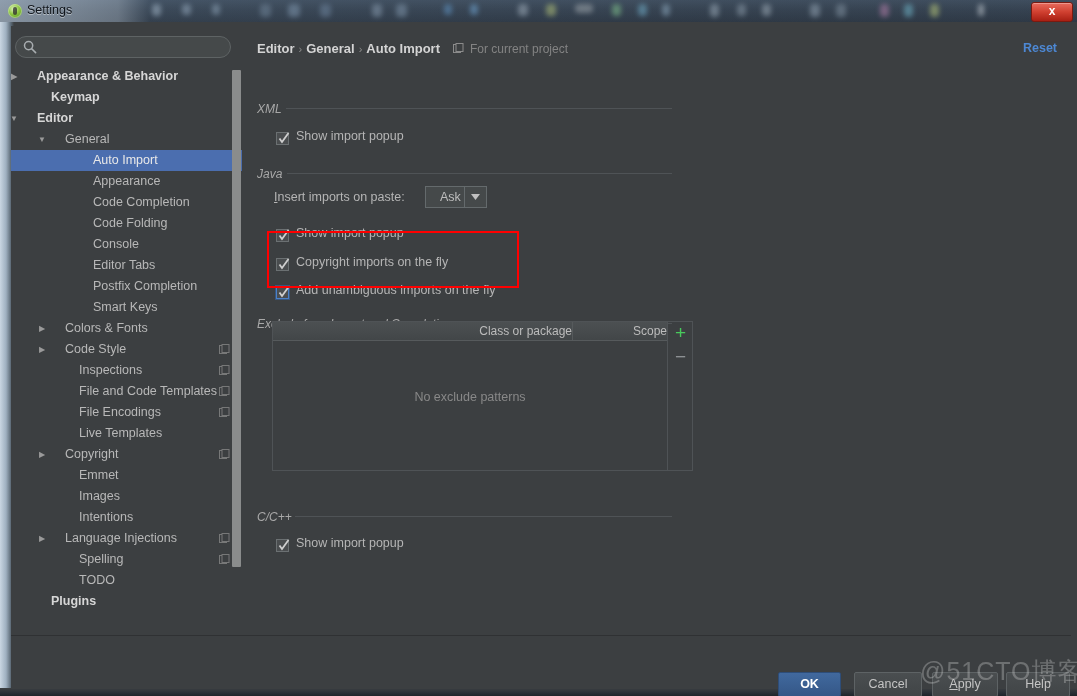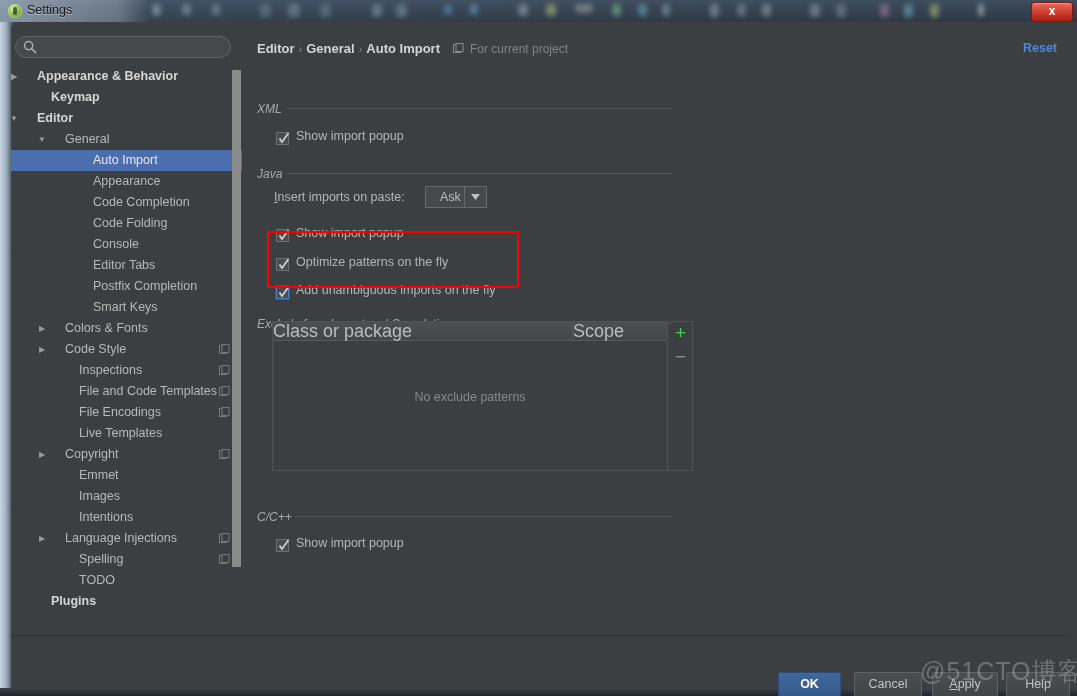--- a/index.html
+++ b/index.html
@@ -236,22 +236,22 @@
     box-sizing: border-box;
   }
   #table-head {
     height: 19px;
     background: linear-gradient(to bottom, #4c5052 0%, #424648 100%);
     border-bottom: 1px solid #565a5c;
     display: flex;
     box-sizing: border-box;
   }
   .th {
-    line-height: 18px; text-align: left;
-    font-size: 18px; color: #bcbcbc;
+    line-height: 18px; text-align: right;
+    font-size: 12px; color: #bcbcbc;
   }
   #th-class { width: 300px; border-right: 1px solid #565a5c; box-sizing: border-box; }
   #th-scope { flex: 1; }
   #table-empty {
     position: absolute; left: 0; top: 68px; width: 100%;
     text-align: center; font-size: 12.5px; color: #888888;
   }
   #table-tools {
     position: absolute; left: 425px; top: 295px;
     width: 25px; height: 150px;
@@ -533,21 +533,21 @@
         </span>
         <span class="cb-label">Show import popup</span>
       </div>
 
       <div class="cb-row" style="left:33px;top:232px;">
         <span class="cb-box">
           <svg class="cb-check" viewBox="0 0 12 14">
             <polyline points="1.5,6.5 4,10 10.5,1" fill="none" stroke="#cfcfcf" stroke-width="1.8"></polyline>
           </svg>
         </span>
-        <span class="cb-label">Optimize patterns on the fly</span>
+        <span class="cb-label">Copyright imports on the fly</span>
       </div>
 
       <div class="cb-row" style="left:33px;top:260px;">
         <span class="cb-box focused">
           <svg class="cb-check" viewBox="0 0 12 14">
             <polyline points="1.5,6.5 4,10 10.5,1" fill="none" stroke="#cfcfcf" stroke-width="1.8"></polyline>
           </svg>
         </span>
         <span class="cb-label">Add unambiguous imports on the fly</span>
       </div>

